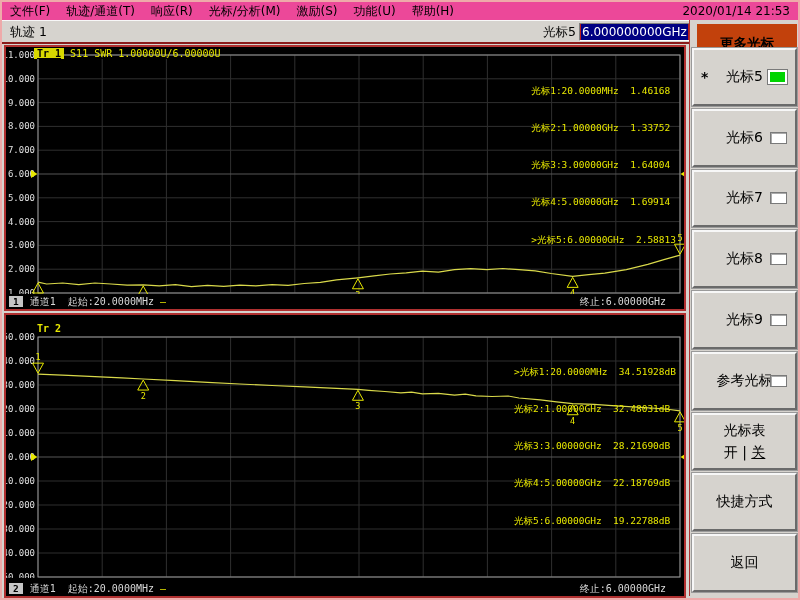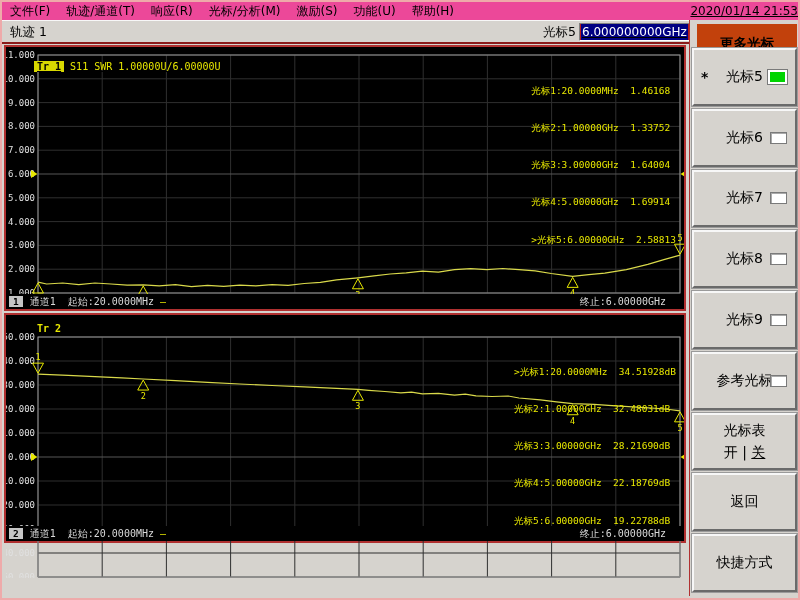--- a/index.html
+++ b/index.html
@@ -9,50 +9,50 @@
     font-family:"DejaVu Sans","Liberation Sans",sans-serif;
     border:2px solid #eeaaaa;box-sizing:border-box;
   }
   
   #menubar{
     position:absolute;top:0;left:0;right:0;height:18px;
     display:flex;align-items:center;font-size:12px;color:#000;
     background:#ec4899;border-bottom:1px solid #f7f7f7;
   }
   .menu-item{padding:1px 8px;cursor:default;}
-  #menubar .timestamp{margin-left:auto;font-size:12px;text-decoration:underline;}
+  #menubar .timestamp{margin-left:auto;padding-right:8px;font-size:12px;}
   
   #toolbar{
     position:absolute;top:19px;left:0;width:748px;height:23px;
     background:#d6d3ce;border-bottom:2px solid #8b1a1a;box-sizing:border-box;
   }
   #trace-label{position:absolute;left:8px;top:3px;font-size:12.5px;color:#000;}
   #marker-entry{position:absolute;right:3px;top:1px;display:flex;align-items:center;height:20px;}
   #marker-entry .lbl{font-size:12.5px;margin-right:3px;}
   .entry-box{
     width:152px;height:18px;background:#b91c1c;
     border:1px solid;border-color:#808080 #fff #fff #808080;
-    display:flex;align-items:center;box-sizing:border-box;padding-left:1px;text-decoration:underline;
+    display:flex;align-items:center;box-sizing:border-box;padding-left:1px;
   }
   .entry-box .sel{background:#000082;color:#fff;font-size:12px;padding:1px 1px;white-space:nowrap;}
   .spinner{width:15px;height:18px;display:flex;flex-direction:column;margin-left:1px;}
   .spin-btn{
     flex:1;background:#d6d3ce;border:1px solid;border-color:#fff #6a6a6a #6a6a6a #fff;
     font-size:5px;line-height:7px;text-align:center;color:#000;padding:0;box-sizing:border-box;
   }
   
   .chart-panel{
     position:absolute;left:2px;width:682px;background:#000;
     border:2px solid #b03030;box-sizing:border-box;
   }
   #chart-panel-0{top:43px;height:266px;}
-  #chart-panel-1{top:311px;height:230px;}
+  #chart-panel-1{top:311px;height:285px;}
   .chart-header{position:absolute;left:28px;z-index:3;display:flex;align-items:center;
     font-family:"DejaVu Sans Mono","Liberation Mono",monospace;font-size:10px;}
-  #chart-panel-0 .chart-header{top:14px;text-decoration:underline;}
+  #chart-panel-0 .chart-header{top:1px;text-decoration:underline;}
   #chart-panel-1 .chart-header{top:8px;}
   .tr-badge{color:#e8e800;padding:0 3px;font-weight:bold;}
   .tr-badge.active{background:#d8d800;color:#000;}
   .chart-config{color:#e8e800;margin-left:6px;white-space:pre;}
   .readout{
     position:absolute;right:8px;z-index:3;text-align:left;
     font-family:"DejaVu Sans Mono","Liberation Mono",monospace;
     font-size:9.5px;line-height:12.4px;color:#e8e800;white-space:pre;
   }
   #chart-panel-0 .readout{top:13px;}
@@ -288,19 +288,19 @@
     </div>
     <div class="softkey">
       <span>参考光标</span>
       <span class="led"></span>
     </div>
     <div class="softkey">
       <span>光标表</span>
       <span class="toggle-line"><span>开</span><span style="white-space:pre"> | </span><span class="u">关</span></span>
     </div>
     <div class="softkey">
+      <span>快捷方式</span>
+    </div>
+    <div class="softkey">
       <span>返回</span>
     </div>
-    <div class="softkey">
-      <span>快捷方式</span>
-    </div>
   </div>
 </div>
 
 </body></html>

